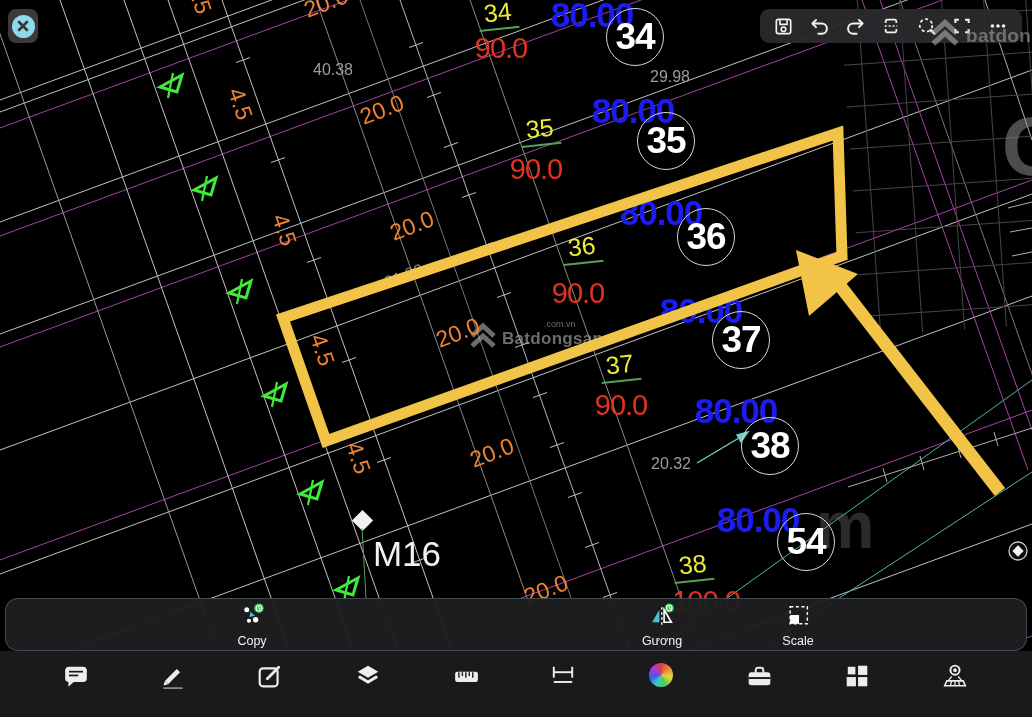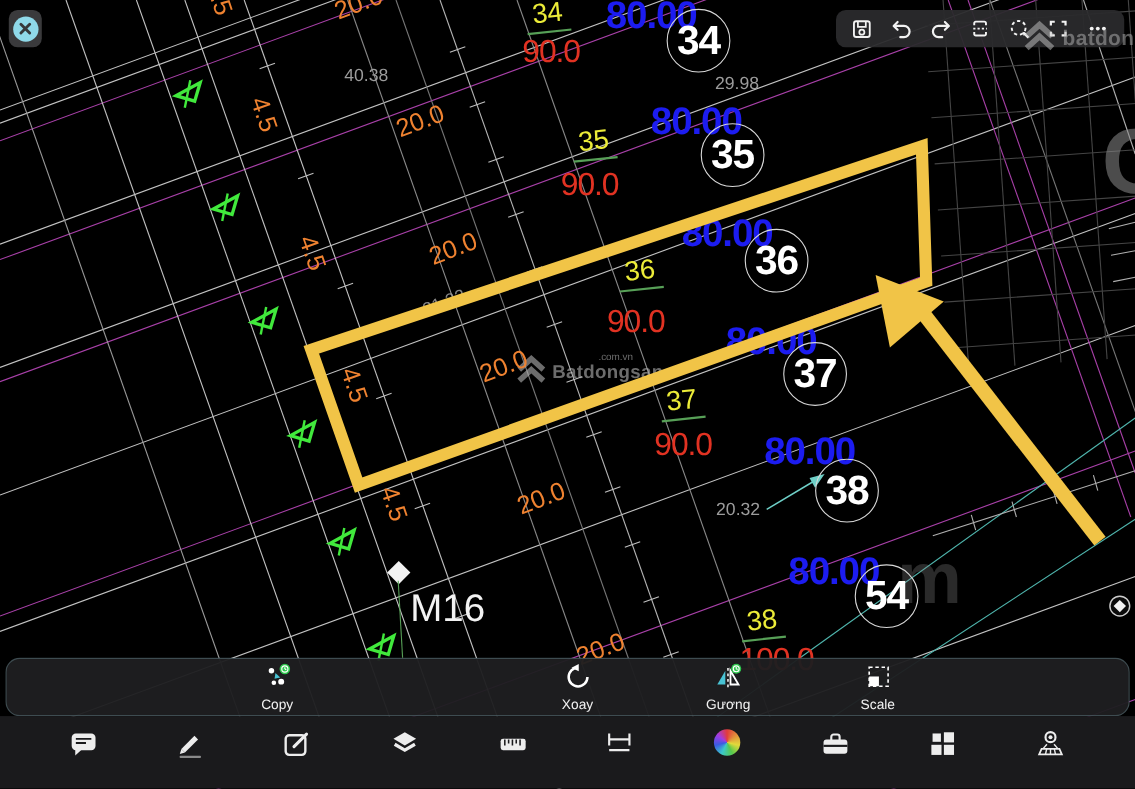--- a/index.html
+++ b/index.html
@@ -334,27 +334,20 @@
         <polygon points="10,8.5 14.2,12.3 9.2,13.4" fill="#49c3d4"></polygon>
         <g transform="translate(18.2,5)">
           <circle r="4.6" fill="#2fc84e"></circle>
           <circle r="2.7" fill="none" stroke="#fff" stroke-width="1"></circle>
           <line x1="0" y1="-1.6" x2="0" y2="0" stroke="#fff" stroke-width="1"></line>
           <line x1="0" y1="0" x2="1.3" y2="0.7" stroke="#fff" stroke-width="1"></line>
         </g>
       </svg>
       <span class="editlabel">Copy</span>
     </div>
-    <div class="edititem" style="left:519px">
-      <svg width="25" height="25" viewBox="0 0 24 24">
-        <path d="M12 3.8 a8.2 8.2 0 1 0 8.2 8.2" fill="none" stroke="#fff" stroke-width="2.2"></path>
-        <polygon points="6.3,3.8 12.6,0.7 12.6,6.9" fill="#fff"></polygon>
-      </svg>
-      <span class="editlabel">Xoay</span>
-    </div>
     <div class="edititem" style="left:656px">
       <svg width="26" height="25" viewBox="0 0 24 24">
         <polygon points="2.5,18.5 9.5,6.5 9.5,18.5" fill="#49c3d4"></polygon>
         <polygon points="14,6.5 21,18.5 14,18.5" fill="none" stroke="#fff" stroke-width="1.6"></polygon>
         <line x1="11.8" y1="4" x2="11.8" y2="21" stroke="#fff" stroke-width="1.3" stroke-dasharray="2.5 2.3"></line>
         <g transform="translate(19,4.8)">
           <circle r="4.4" fill="#2fc84e"></circle>
           <circle r="2.6" fill="none" stroke="#fff" stroke-width="1"></circle>
           <line x1="0" y1="-1.5" x2="0" y2="0" stroke="#fff" stroke-width="1"></line>
           <line x1="0" y1="0" x2="1.2" y2="0.7" stroke="#fff" stroke-width="1"></line>

